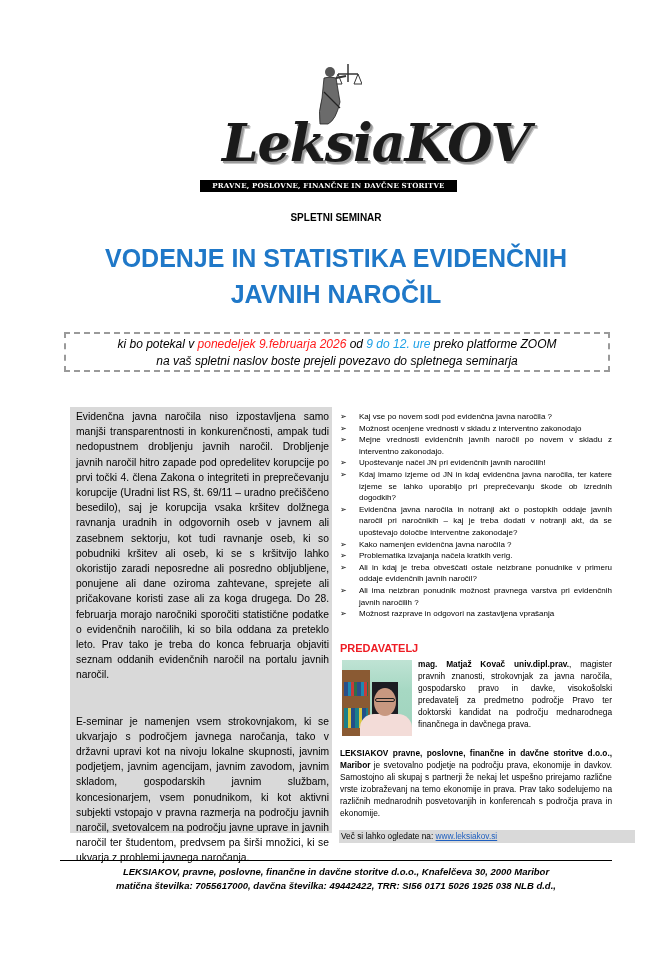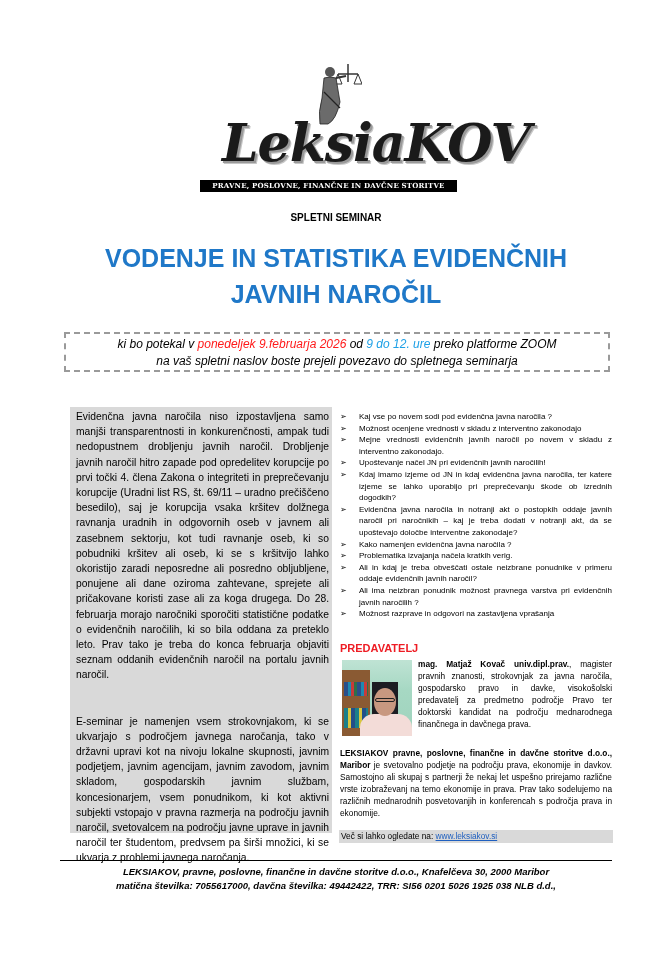--- a/index.html
+++ b/index.html
@@ -60,21 +60,21 @@
     background: repeating-linear-gradient(90deg, #1a7f8a 0 4px, #d8c640 4px 7px, #234e88 7px 11px); }
   .photo .dark { position: absolute; left: 30px; top: 22px; width: 26px; height: 34px; background: #1c1c22; }
   .photo .head { position: absolute; left: 32px; top: 28px; width: 22px; height: 28px; border-radius: 50%; background: #c89880; }
   .photo .glasses { position: absolute; left: 33px; top: 38px; width: 20px; height: 4px; border: 1px solid #222; border-radius: 2px; }
   .photo .shirt { position: absolute; left: 18px; top: 54px; width: 52px; height: 24px; border-radius: 14px 14px 0 0; background: #f3dcd8; }
 
   .bio { position: absolute; left: 418px; top: 659px; width: 194px; font-size: 8.3px; line-height: 11.9px; text-align: justify; }
   .company { position: absolute; left: 340px; top: 747px; width: 272px; font-size: 8.3px; line-height: 12px; text-align: justify; }
 
   .more-bar {
-    position: absolute; left: 339px; top: 830px; width: 274px; height: 13px;
+    position: absolute; left: 339px; top: 830px; width: 296px; height: 13px;
     background: #d9d9d9; font-size: 8.3px; line-height: 13px; padding-left: 2px;
   }
   .more-bar a { color: #1f5fbf; text-decoration: underline; }
 
   .footer-line { position: absolute; left: 60px; top: 860px; width: 552px; height: 1px; background: #000; }
   .footer { position: absolute; left: 60px; top: 865px; width: 552px; text-align: center; font-style: italic; font-weight: bold; font-size: 9.5px; line-height: 14px; }
 </style>
 </head>
 <body>
 
@@ -137,14 +137,14 @@
 </div>
 <div class="bio"><b>mag. Matjaž Kovač univ.dipl.prav.</b><span>, magister pravnih znanosti, strokovnjak za javna naročila, gospodarsko pravo in davke, visokošolski predavatelj za predmetno področje Pravo ter doktorski kandidat na področju mednarodnega finančnega in davčnega prava.</span></div>
 
 <div class="company"><b>LEKSIAKOV pravne, poslovne, finančne in davčne storitve d.o.o., Maribor</b><span> je svetovalno podjetje na področju prava, ekonomije in davkov. Samostojno ali skupaj s partnerji že nekaj let uspešno prirejamo različne vrste izobraževanj na temo ekonomije in prava. Prav tako sodelujemo na različnih mednarodnih posvetovanjih in konferencah s področja prava in ekonomije.</span></div>
 
 <div class="more-bar"><span>Več si lahko ogledate na: </span><a>www.leksiakov.si</a></div>
 
 <div class="footer-line"></div>
 <div class="footer">
   <div>LEKSIAKOV, pravne, poslovne, finančne in davčne storitve d.o.o., Knafelčeva 30, 2000 Maribor</div>
-  <div>matična številka: 7055617000, davčna številka: 49442422, TRR: SI56 0201 5026 1925 038 NLB d.d.,</div>
+  <div>matična številka: 7055617000, davčna številka: 49442422, TRR: SI56 0171 5026 1925 038 NLB d.d.,</div>
 </div>
 
 </body></html>

